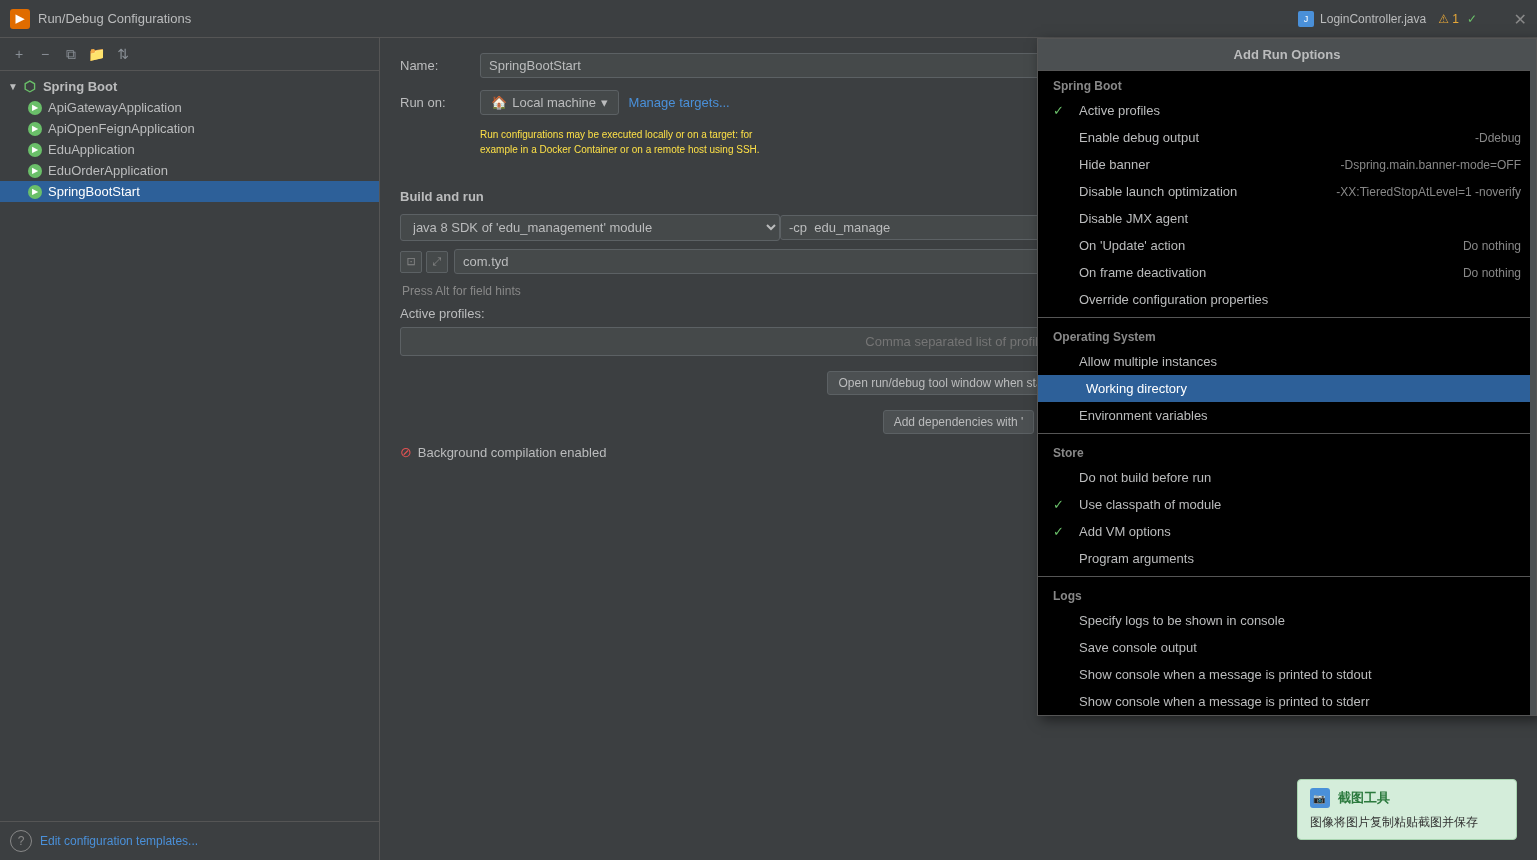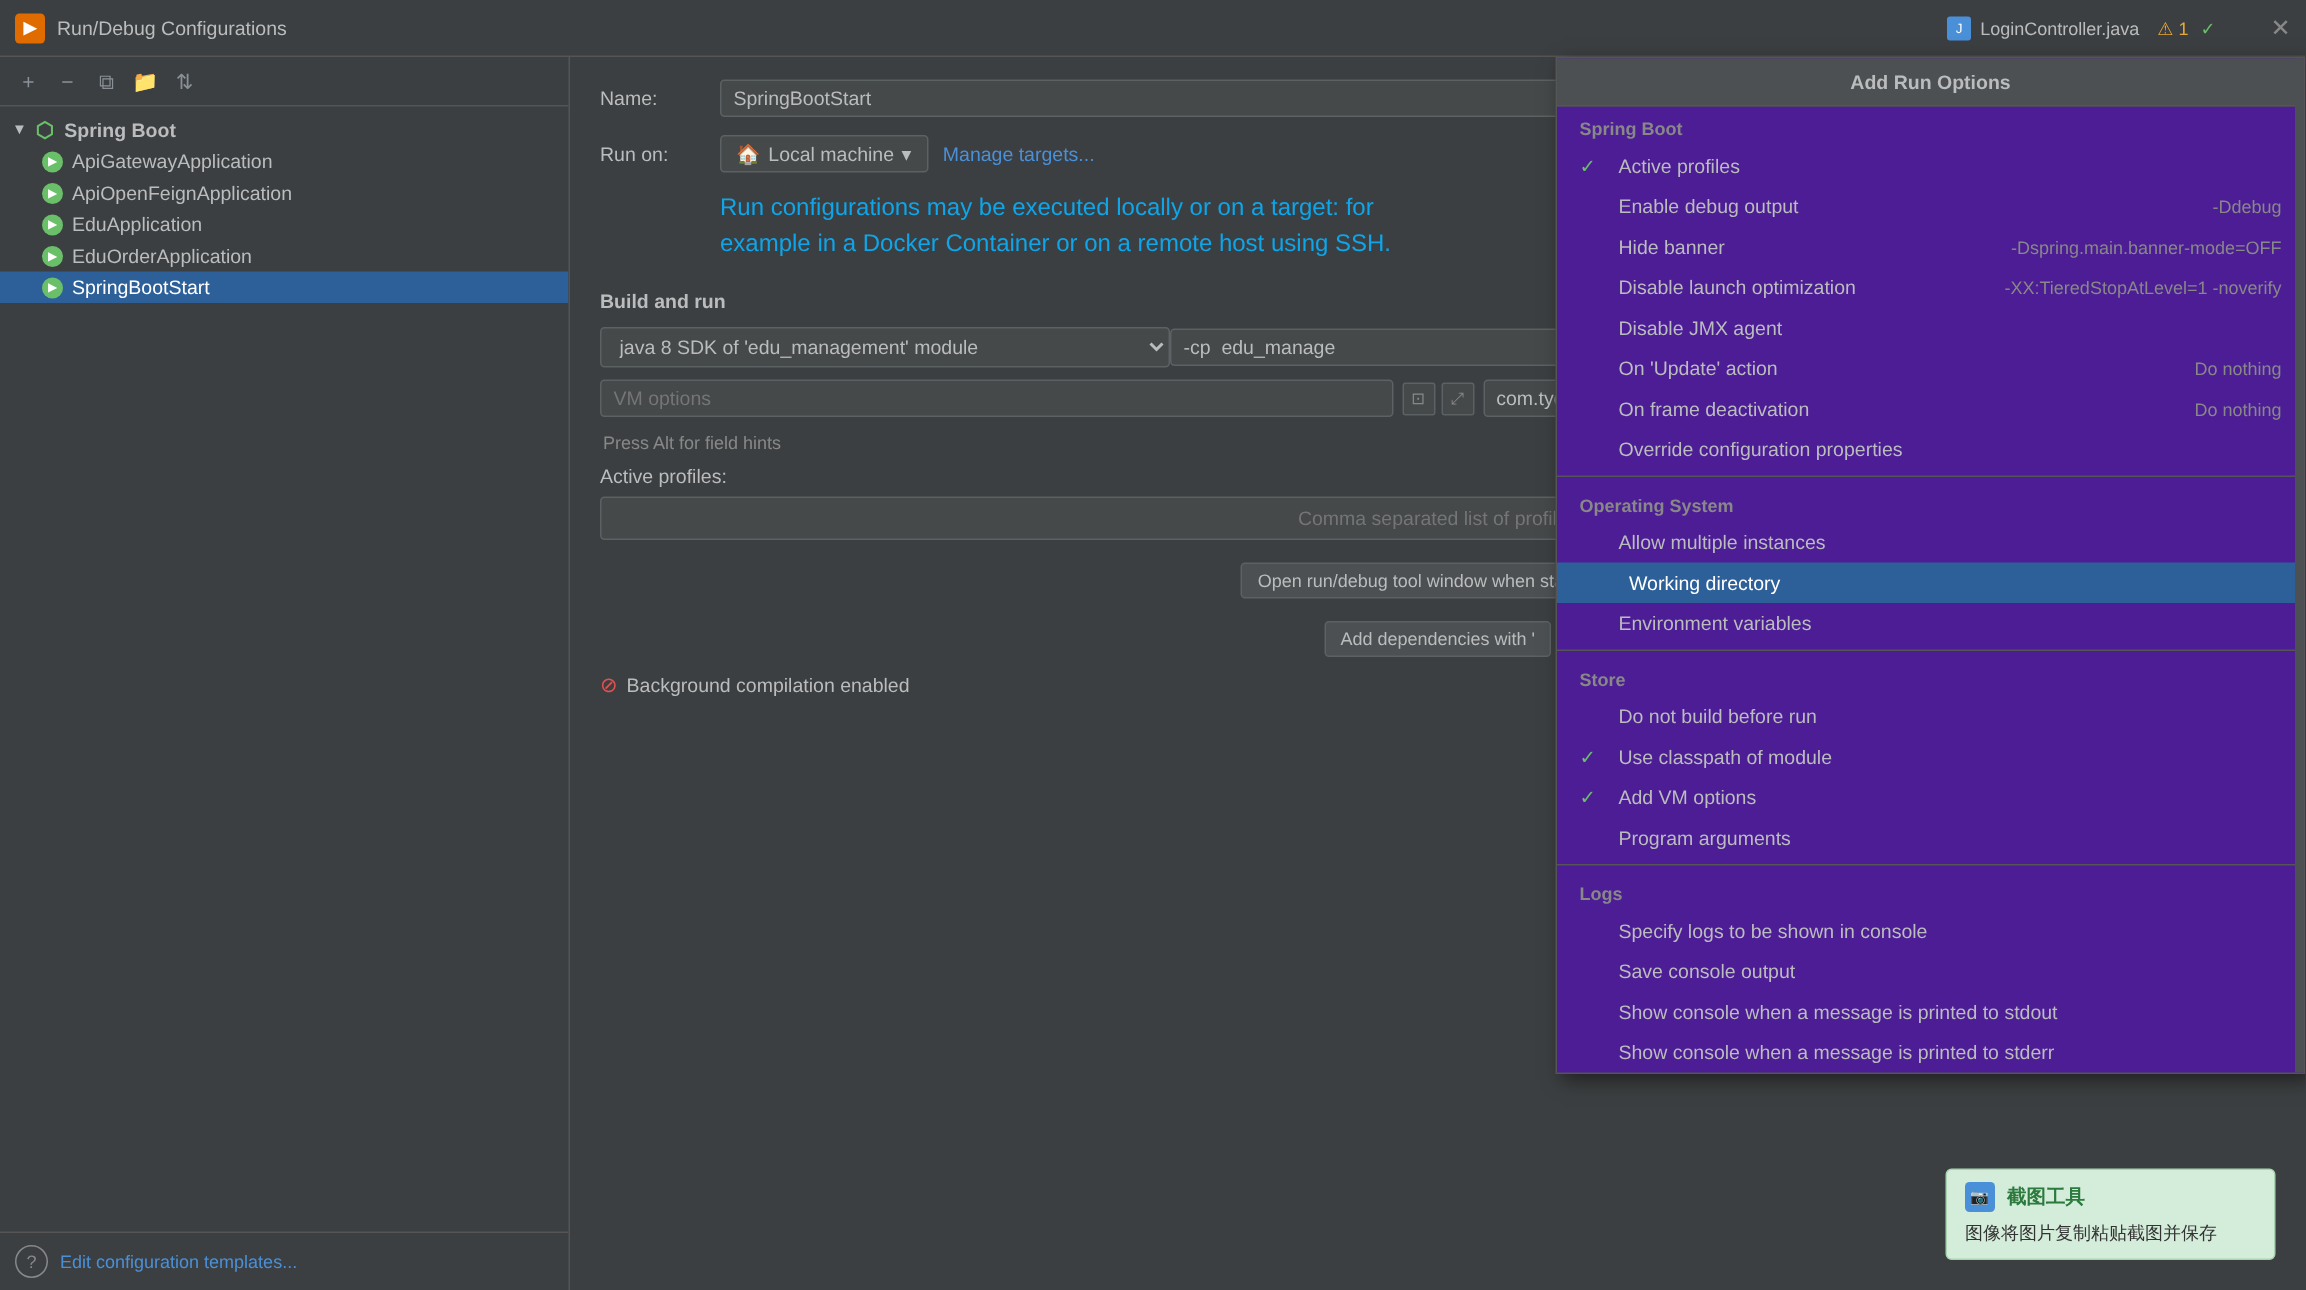--- a/index.html
+++ b/index.html
@@ -255,24 +255,24 @@
     .store-label {
       color: #bbbcbd;
       font-size: 13px;
     }
     .store-gear {
       color: #888;
       font-size: 14px;
     }
 
     .run-info-text {
-      color: #0ea5e9;
-      font-size: 16px;
+      color: #fde047;
+      font-size: 10px;
       padding-left: 80px;
-      margin-bottom: 18px;
+      margin-bottom: 32px;
       line-height: 1.5;
     }
 
     .section-title {
       font-weight: bold;
       color: #bbbcbd;
       margin-bottom: 10px;
     }
 
     .sdk-row {
@@ -404,21 +404,21 @@
       color: #e05252;
       font-size: 14px;
     }
 
     
     .dropdown-overlay {
       position: absolute;
       right: 0;
       top: 0;
       width: 500px;
-      background: #4c1d95;
+      background: #000000;
       border: 1px solid #555;
       z-index: 100;
       box-shadow: 4px 4px 12px rgba(0,0,0,0.5);
     }
     .dropdown-header {
       background: #4c5052;
       padding: 8px 15px;
       color: #bbbcbd;
       font-size: 13px;
       font-weight: bold;
@@ -618,21 +618,20 @@
       
       <div class="sdk-row">
         <select class="sdk-dropdown">
           <option>java 8  SDK of 'edu_management' module</option>
         </select>
         <input class="sdk-args" type="text" value="-cp  edu_manage" style="">
       </div>
 
       
       <div class="vm-options-row">
-        <input class="vm-input" type="text" placeholder="VM options" style="">
         <div class="vm-icons">
           <div class="vm-icon-btn">⊡</div>
           <div class="vm-icon-btn">⤢</div>
         </div>
         <input class="main-class-input" type="text" value="com.tyd" style="">
       </div>
 
       
       <div class="hint-text">Press Alt for field hints</div>
 

